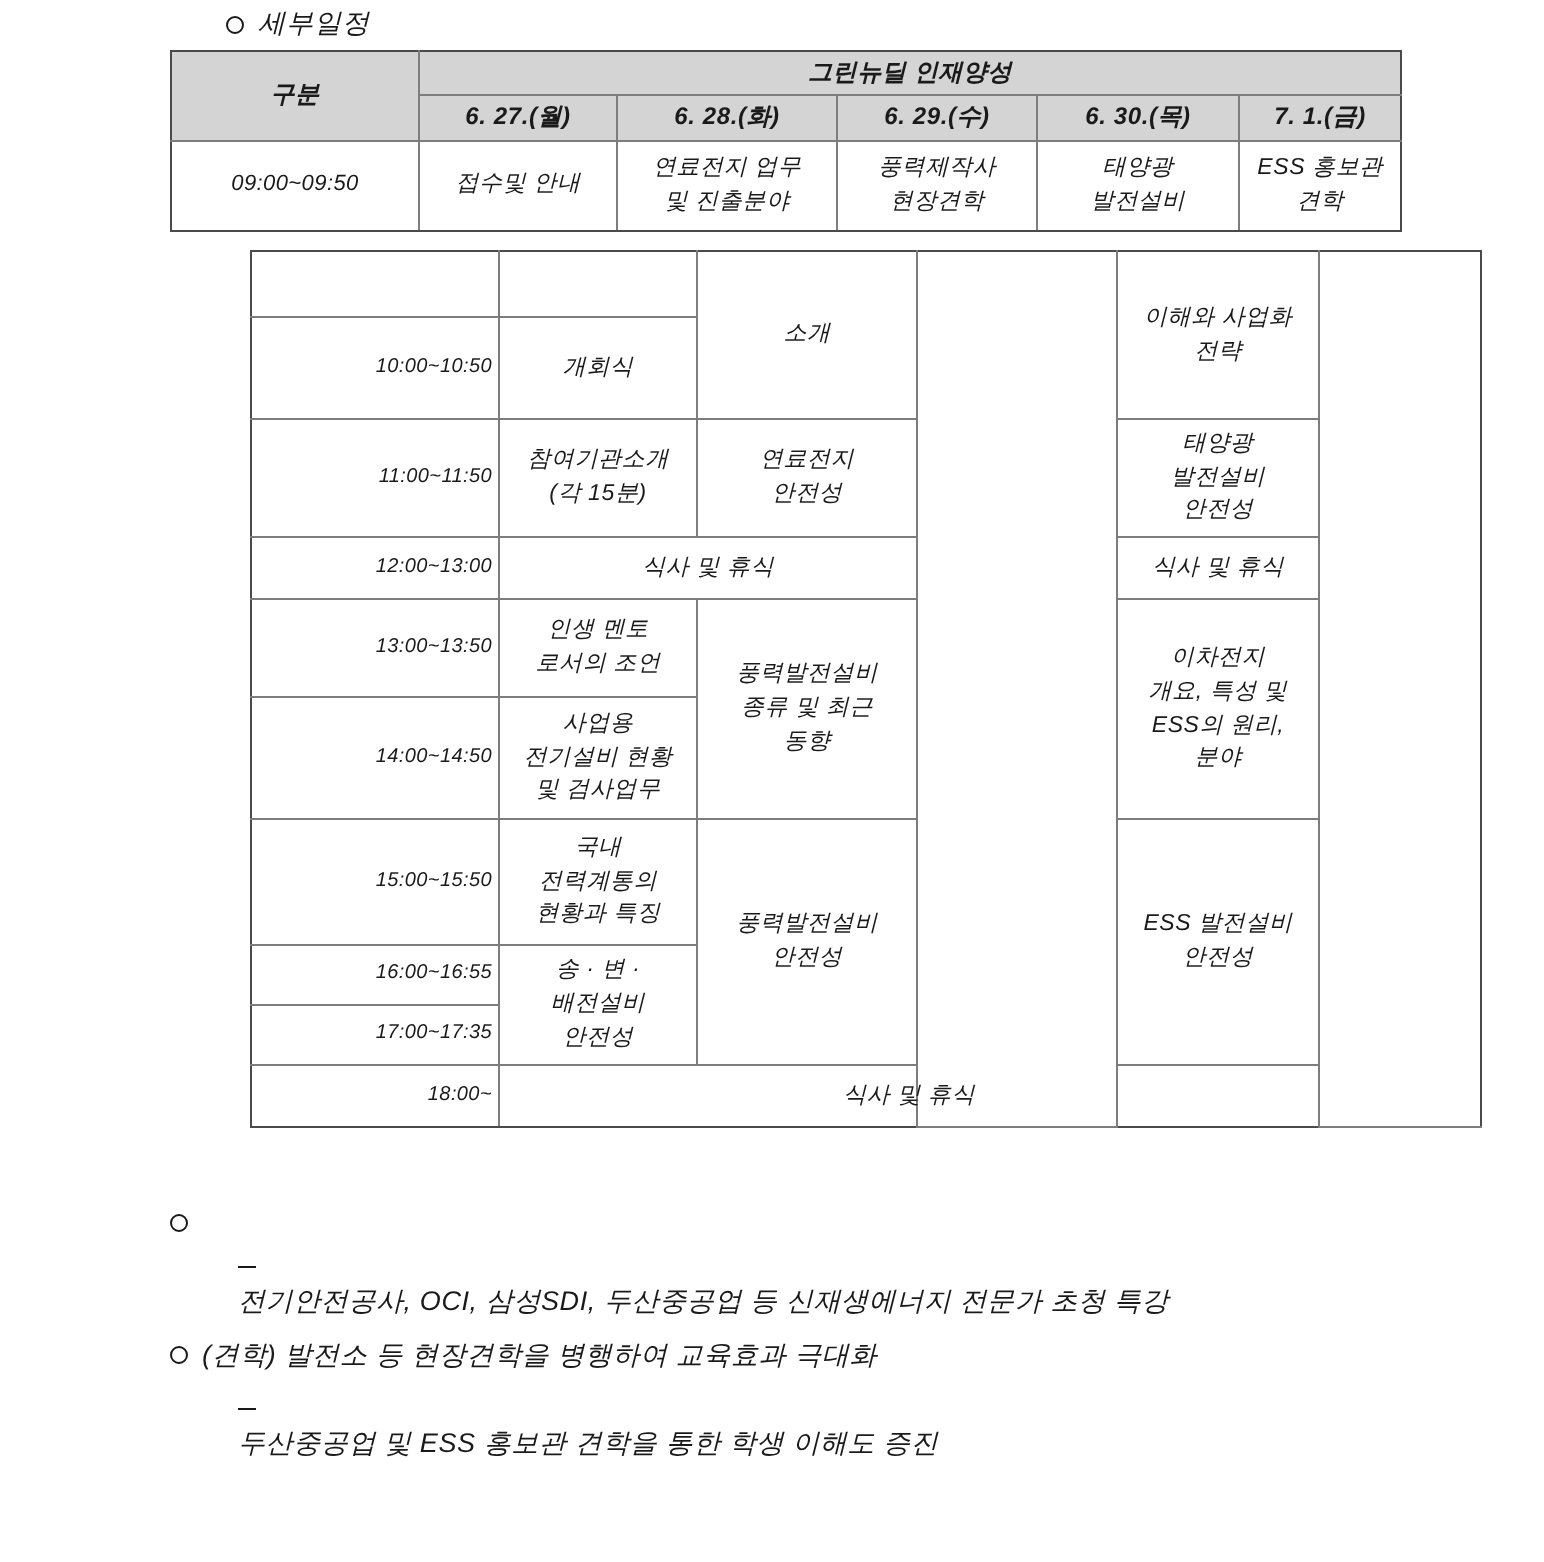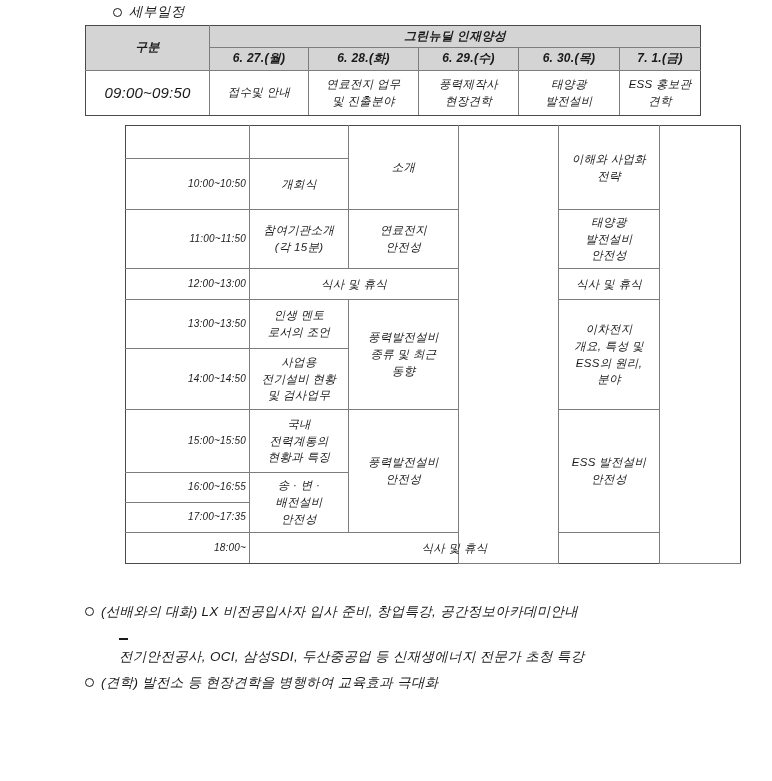--- a/index.html
+++ b/index.html
@@ -73,21 +73,21 @@
   table.sched .outer-left { border-left: 1.6px solid #4a4a4a; }
   table.sched .outer-right { border-right: 1.6px solid #4a4a4a; }
 
   
   #header-table {
     left: 85px;
     top: 25px;
     width: 615px;
   }
   #header-table td.timecell {
-    font-size: 15px;
+    font-size: 11px;
     letter-spacing: 0.2px;
   }
   #header-table td.bodycell { height: 40px; }
 
   
   #body-table {
     left: 85px;
     top: 125px;
     width: 615px;
     margin-left: 40px;
@@ -265,30 +265,33 @@
           </svg>
         </td>
       </tr>
     </tbody>
   </table>
 
   <div class="notes">
 
     <div class="note-row">
       <span class="bullet-circle"></span>
-      <span class="note-text">(선배와의 대화) LX 비전공입사자 입사 준비, 창업특강, 공간정보아카데미안내</span>
     </div>
 
 
     <div class="note-sub">
       <span class="dash"></span>
       <span class="note-text">전기안전공사, OCI, 삼성SDI, 두산중공업 등 신재생에너지 전문가 초청 특강</span>
     </div>
 
     <div class="note-row">
       <span class="bullet-circle"></span>
       <span class="note-text">(견학) 발전소 등 현장견학을 병행하여 교육효과 극대화</span>
     </div>
 
+    <div class="note-sub">
+      <span class="dash"></span>
+      <span class="note-text">두산중공업 및 ESS 홍보관 견학을 통한 학생 이해도 증진</span>
+    </div>
 
   </div>
 
 </div>
 
 </body></html>

